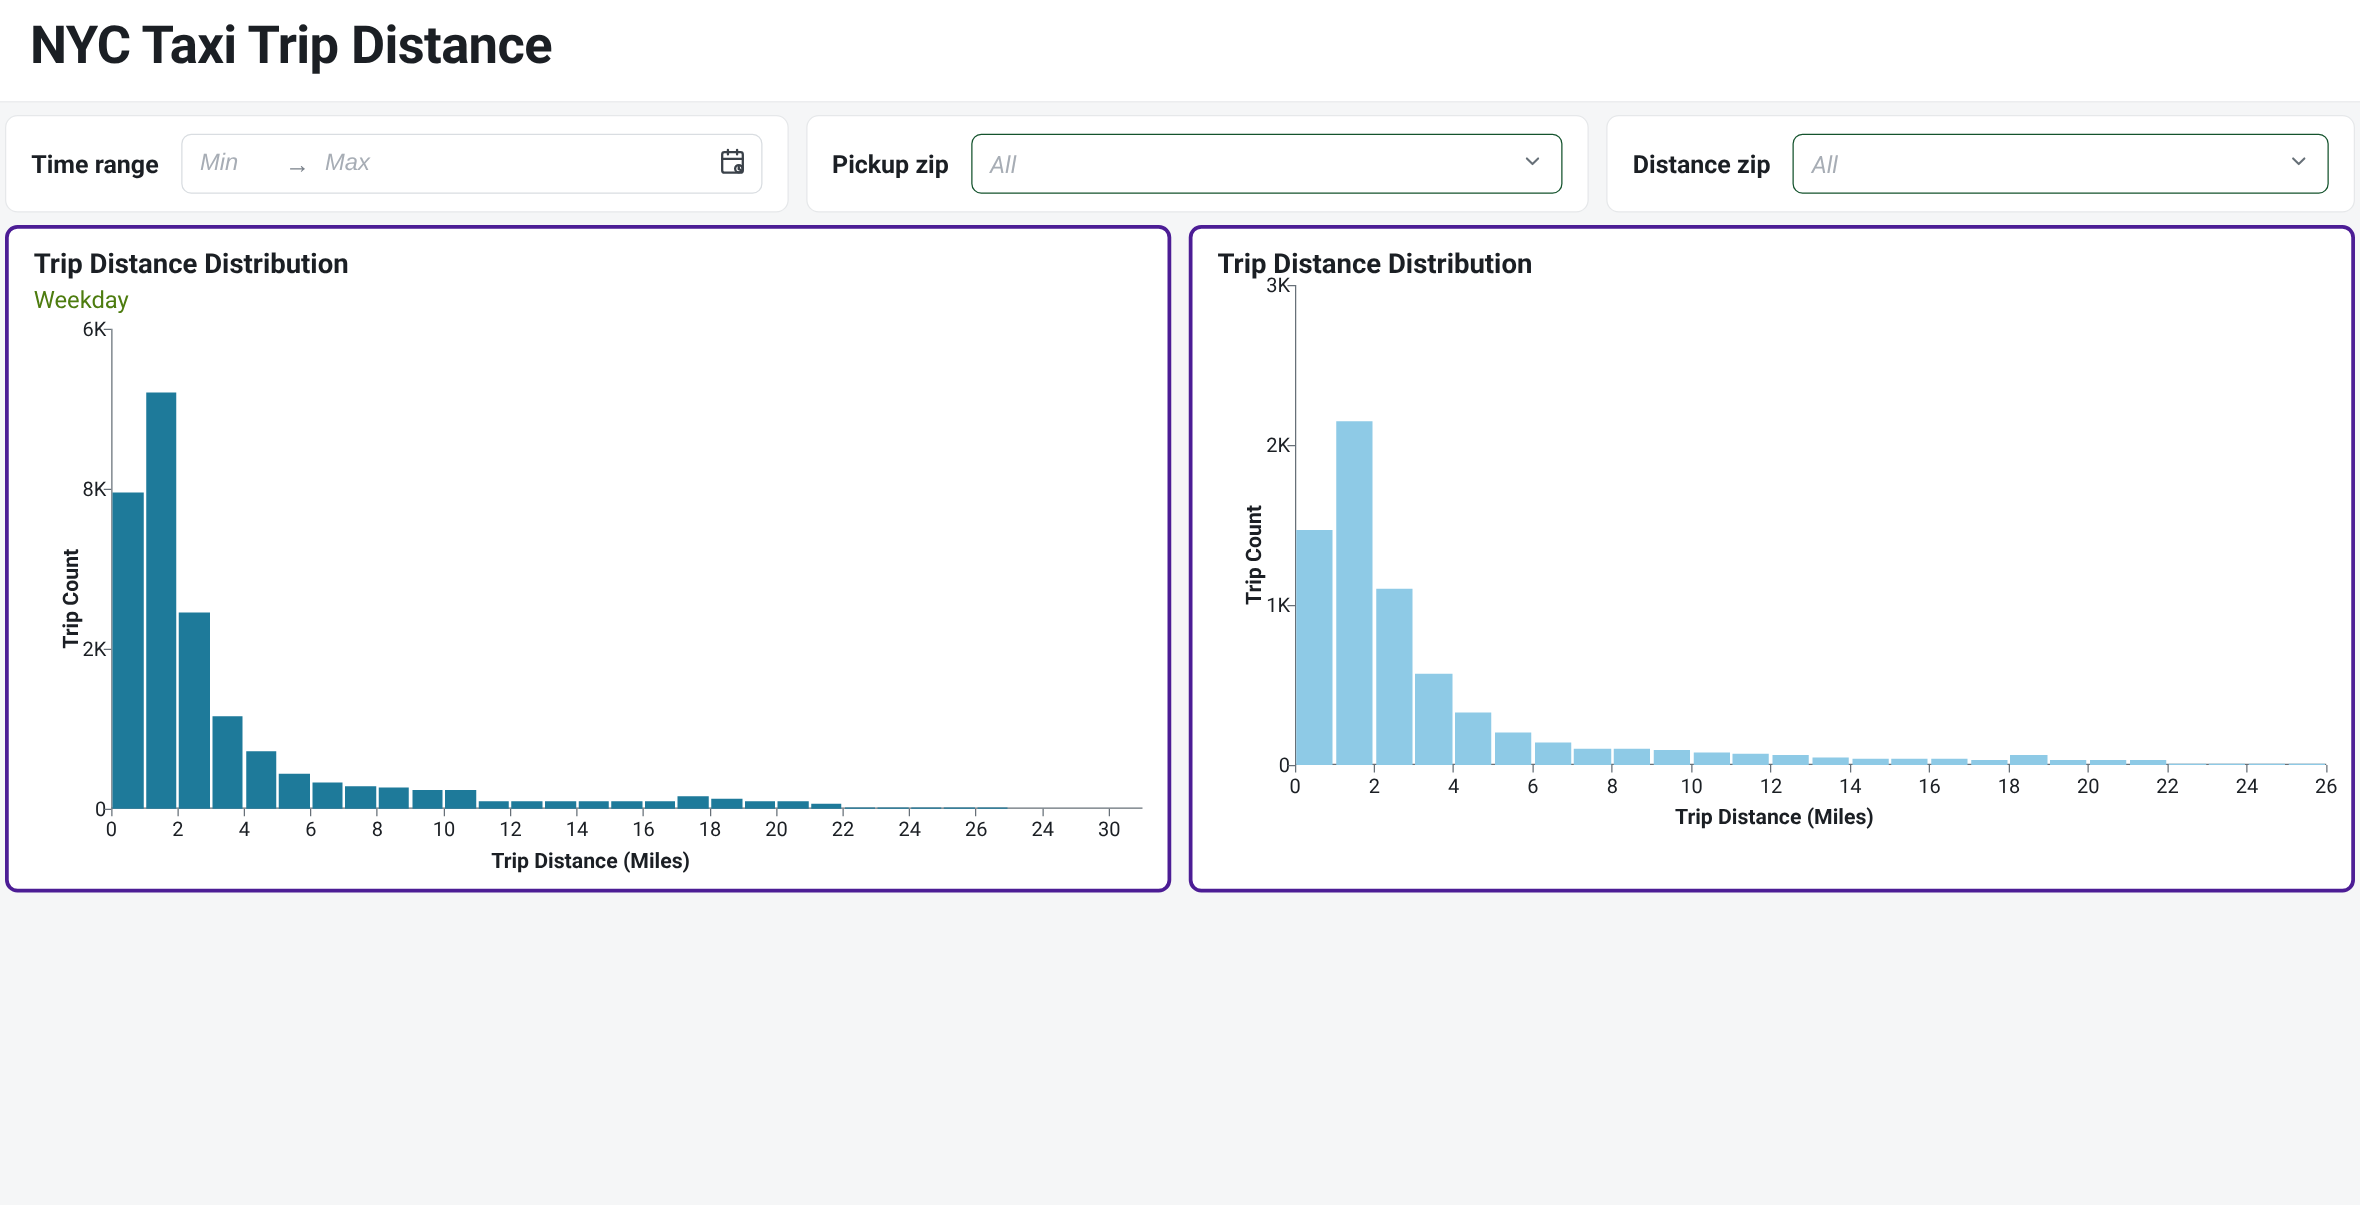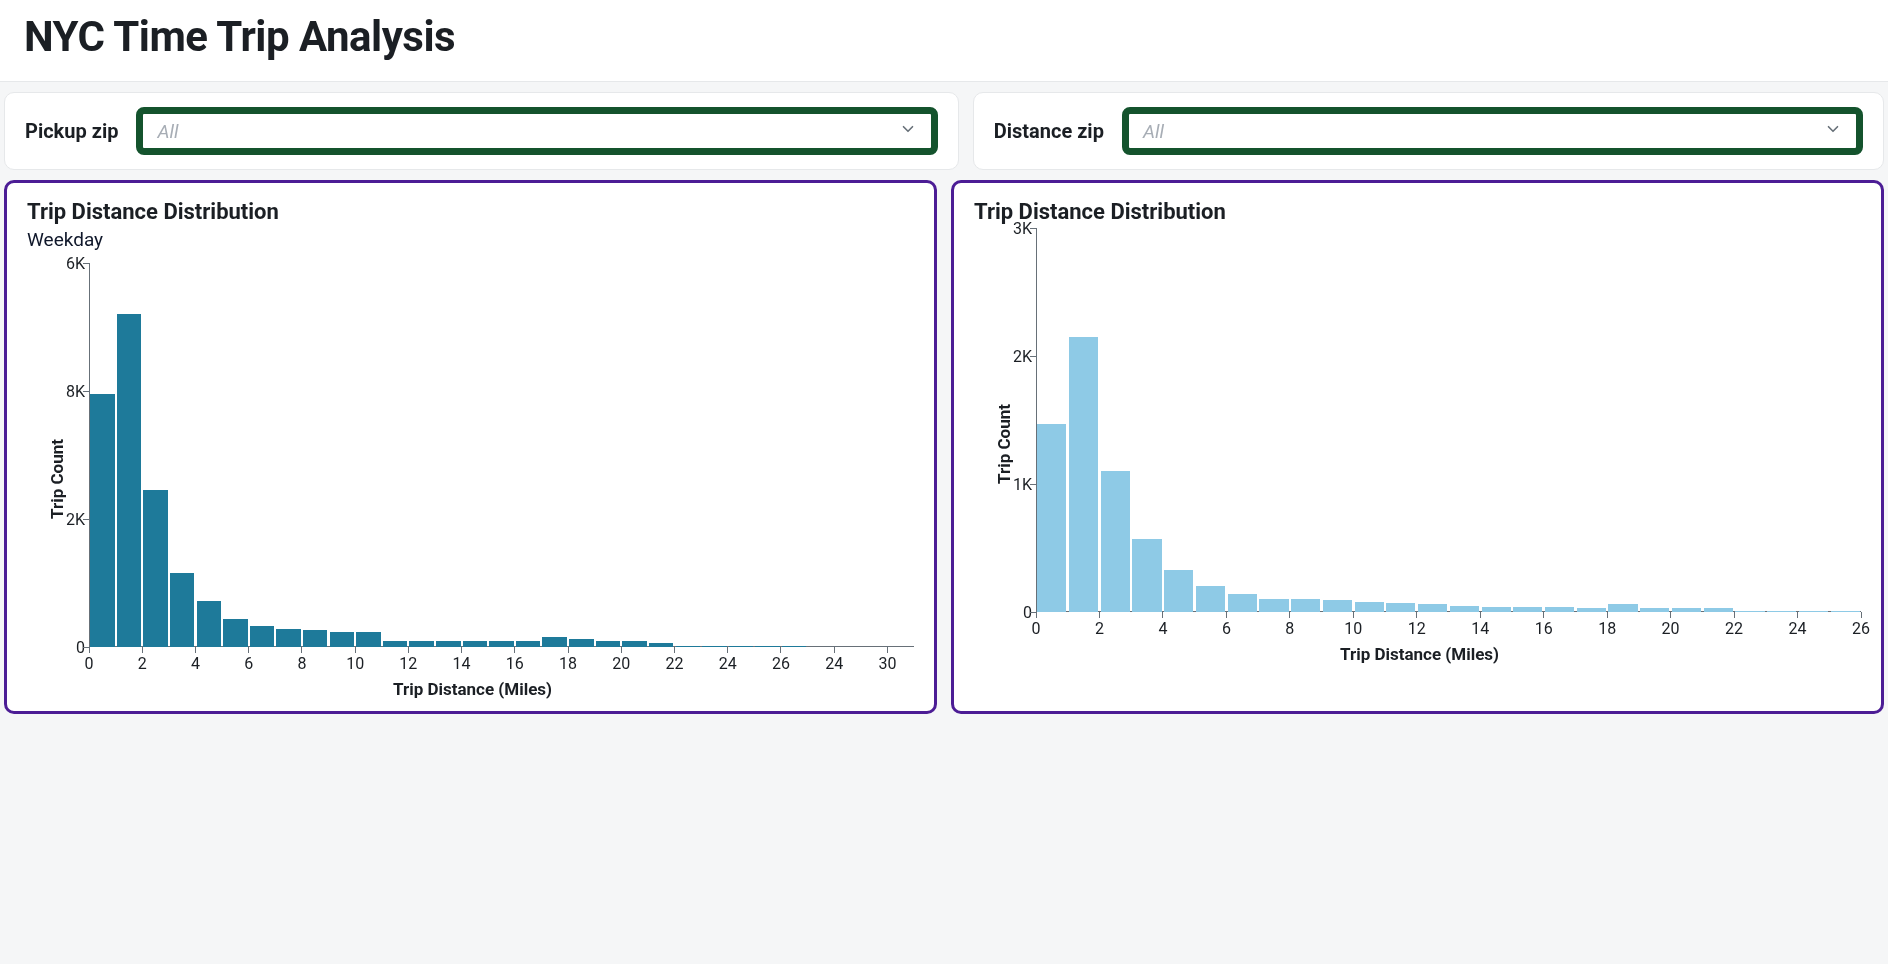--- a/index.html
+++ b/index.html
@@ -9,26 +9,26 @@
   .title-bar h1 { margin: 0; font-size: 42px; font-weight: 700; letter-spacing: -0.5px; color: #1b1f24; }
   .filters-row { display: flex; gap: 14px; padding: 10px 4px 10px 4px; }
   .filter-card { flex: 1 1 0; background: #fff; border: 1px solid #e6e8ea; border-radius: 10px; padding: 14px 20px; display: flex; align-items: center; gap: 18px; }
   .filter-label { font-size: 20px; font-weight: 700; color: #1b1f24; white-space: nowrap; }
   .range-box { flex: 1 1 auto; border: 1px solid #d9dde1; border-radius: 8px; height: 48px; display: flex; align-items: center; padding: 0 12px; gap: 10px; color: #7c838c; font-size: 19px; }
   .range-box input { border: none; outline: none; font-size: 19px; color: #1b1f24; width: 60px; background: transparent; }
   .range-box input::placeholder { color: #a7adb5; font-style: italic; }
   .range-arrow { color: #7c838c; font-size: 20px; flex: 0 0 auto; }
   .range-spacer { flex: 1 1 auto; }
   .cal-icon { flex: 0 0 auto; }
-  .select-box { flex: 1 1 auto; border: 7px solid #14532d; border-radius: 8px; height: 48px; display: flex; align-items: center; justify-content: space-between; padding: 0 14px; color: #a7adb5; font-size: 19px; font-style: italic; cursor: pointer; }
+  .select-box { flex: 1 1 auto; border: 1px solid #14532d; border-radius: 8px; height: 48px; display: flex; align-items: center; justify-content: space-between; padding: 0 14px; color: #a7adb5; font-size: 19px; font-style: italic; cursor: pointer; }
   .chev-icon { color: #7c838c; }
   .charts-row { display: flex; gap: 14px; padding: 0 4px; }
   .chart-card { flex: 1 1 0; background: #fff; border: 3px solid #4c1d95; border-radius: 10px; padding: 16px 16px 12px 20px; overflow: hidden; }
   .chart-title { font-size: 22px; font-weight: 700; margin: 0; }
-  .chart-subtitle { font-size: 19px; font-weight: 400; margin: 4px 0 8px 0; color: #0f172a; }
+  .chart-subtitle { font-size: 19px; font-weight: 400; margin: 4px 0 8px 0; color: #4d7c0f; }
   .chart-area { position: relative; width: 100%; height: 440px; }
   .y-axis-title { position: absolute; left: -4px; top: 50%; transform: translate(-6px,-50%) rotate(-90deg); transform-origin: center; font-size: 17px; font-weight: 700; white-space: nowrap; }
   .plot-wrap { position: absolute; left: 62px; right: 4px; top: 4px; bottom: 52px; }
   .y-ticks { position: absolute; left: 28px; top: 4px; bottom: 52px; width: 34px; }
   .y-tick { position: absolute; right: 4px; transform: translateY(50%); font-size: 16px; color: #1b1f24; text-align: right; width: 30px; }
   .x-ticks { position: absolute; left: 62px; right: 4px; bottom: 26px; height: 22px; }
   .x-tick { position: absolute; transform: translateX(-50%); font-size: 16px; color: #1b1f24; bottom: 0; }
   .x-axis-title { position: absolute; left: 0; right: 0; bottom: 0; text-align: center; font-size: 17px; font-weight: 700; }
   .axis-line { position: absolute; background: #677078; }
   .x-axis-line { left: 0; right: 0; bottom: 0; height: 1px; }
@@ -37,25 +37,45 @@
   .bar { position: absolute; bottom: 0; }
   .tick-mark { position: absolute; background: #677078; }
   .x-tick-mark { width: 1px; height: 6px; bottom: -6px; }
   .y-tick-mark { height: 1px; width: 6px; left: -6px; }
 </style>
 </head>
 <body>
 <div class="page">
 
 <div class="title-bar">
-  <h1>NYC Time Trip Analysis</h1>
+  <h1>NYC Taxi Trip Distance</h1>
 </div>
 
 <div class="filters-row">
 
+  <div class="filter-card" style="flex:1.05 1 0;">
+    <span class="filter-label">Time range</span>
+    <div class="range-box">
+      <input type="text" placeholder="Min" style="">
+      <span class="range-arrow">→</span>
+      <input type="text" placeholder="Max" style="">
+      <span class="range-spacer"></span>
+      <span class="cal-icon">
+        <svg width="22" height="22" viewBox="0 0 24 24" fill="none" stroke="#3a4149" stroke-width="2" stroke-linecap="round" stroke-linejoin="round">
+          <rect x="3" y="4" width="18" height="18" rx="2"></rect>
+          <line x1="16" y1="2" x2="16" y2="6"></line>
+          <line x1="8" y1="2" x2="8" y2="6"></line>
+          <line x1="3" y1="10" x2="21" y2="10"></line>
+          <circle cx="17.5" cy="18.5" r="3.2"></circle>
+          <line x1="17.5" y1="17" x2="17.5" y2="18.8"></line>
+          <line x1="17.5" y1="18.8" x2="19" y2="19.6"></line>
+        </svg>
+      </span>
+    </div>
+  </div>
 
   <div class="filter-card" style="flex:1.05 1 0;">
     <span class="filter-label">Pickup zip</span>
     <div class="select-box">
       <span>All</span>
       <span class="chev-icon">
         <svg width="18" height="18" viewBox="0 0 24 24" fill="none" stroke="#677078" stroke-width="2.2" stroke-linecap="round" stroke-linejoin="round">
               <polyline points="6 9 12 15 18 9"></polyline>
             </svg>
       </span>

